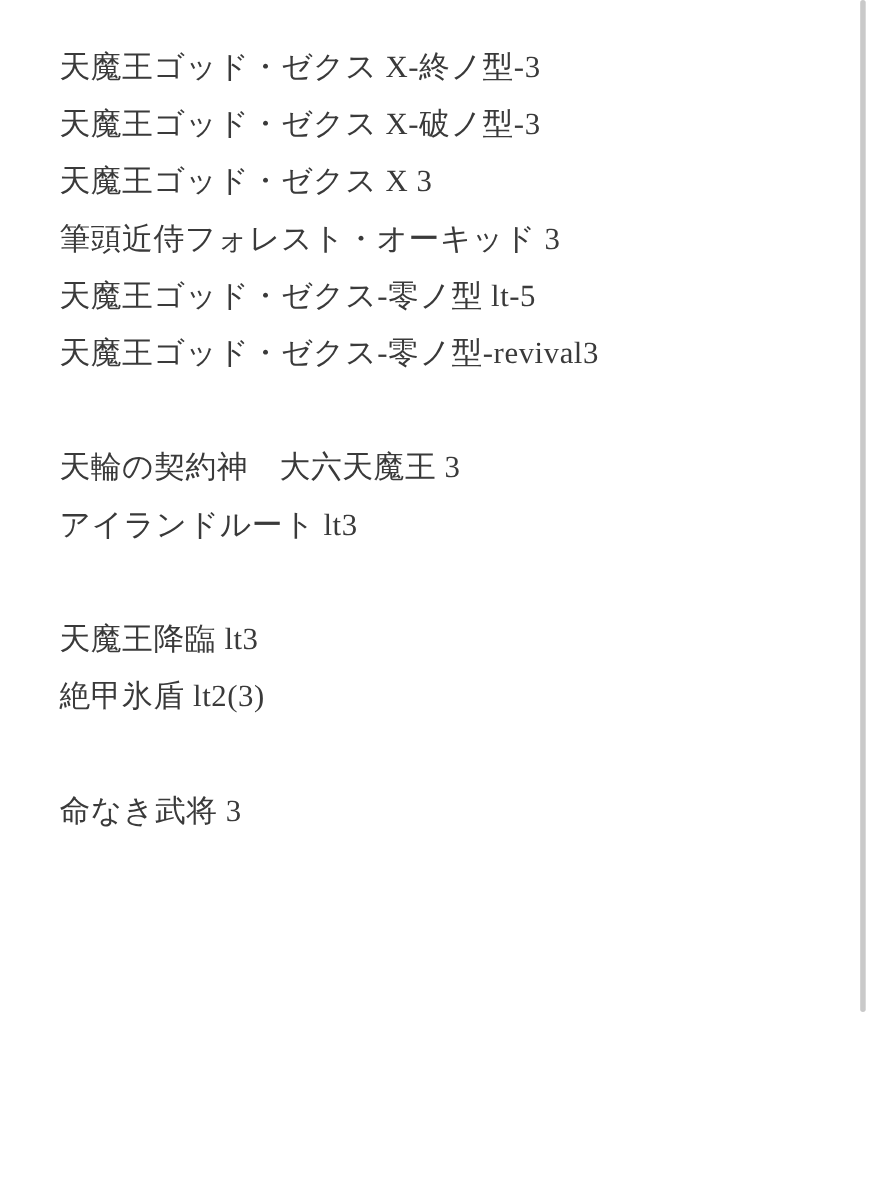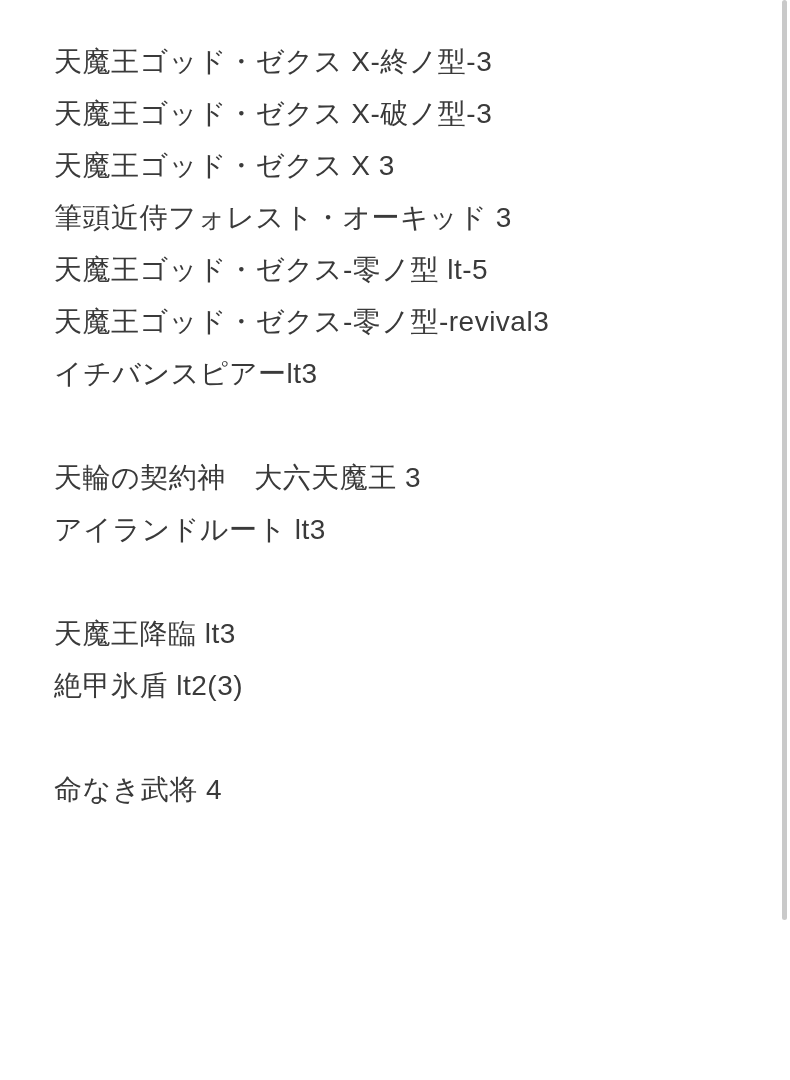--- a/index.html
+++ b/index.html
@@ -20,20 +20,21 @@
     height: 1080px;
     box-sizing: border-box;
   }
   .content {
     position: absolute;
     left: 0;
     top: 0;
     width: 775px;
     padding: 36px 0 0 54px;
     box-sizing: border-box;
+    font-family: Liberation Serif, serif;
   }
   .line {
     font-size: 28px;
     line-height: 52px;
     color: #3a3a3a;
     letter-spacing: 0.5px;
     white-space: pre;
     font-weight: 400;
   }
   .line.blank {
@@ -62,28 +63,27 @@
 
 <div class="page">
 
   <div class="content">
     <div class="line">天魔王ゴッド・ゼクス X-終ノ型-3</div>
     <div class="line">天魔王ゴッド・ゼクス X-破ノ型-3</div>
     <div class="line">天魔王ゴッド・ゼクス X 3</div>
     <div class="line">筆頭近侍フォレスト・オーキッド 3</div>
     <div class="line">天魔王ゴッド・ゼクス-零ノ型 lt-5</div>
     <div class="line">天魔王ゴッド・ゼクス-零ノ型-revival3</div>
-    <div class="line">イチバンスピアーlt3</div>
     <div class="line blank"></div>
     <div class="line">天輪の契約神　大六天魔王 3</div>
     <div class="line">アイランドルート lt3</div>
     <div class="line blank"></div>
     <div class="line">天魔王降臨 lt3</div>
     <div class="line">絶甲氷盾 lt2(3)</div>
     <div class="line blank"></div>
-    <div class="line">命なき武将 4</div>
+    <div class="line">命なき武将 3</div>
   </div>
 
   <div class="scrollbar-track">
     <div class="scrollbar-thumb"></div>
   </div>
 
 </div>
 
 </body></html>

